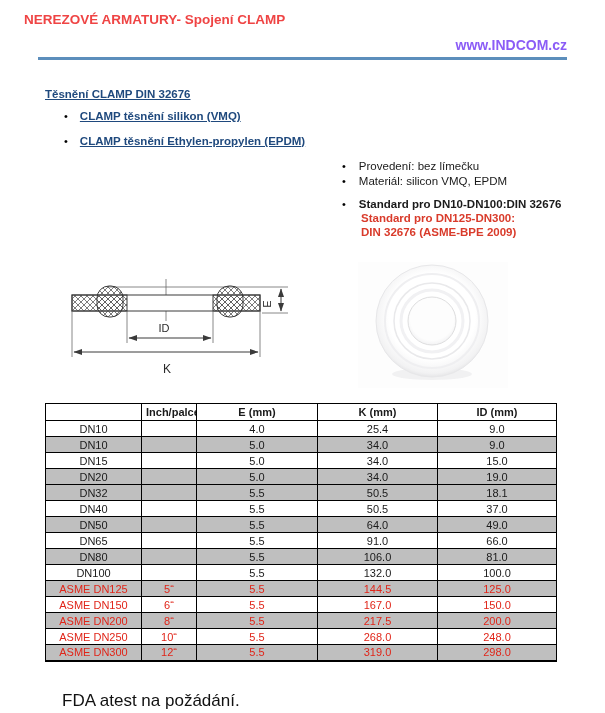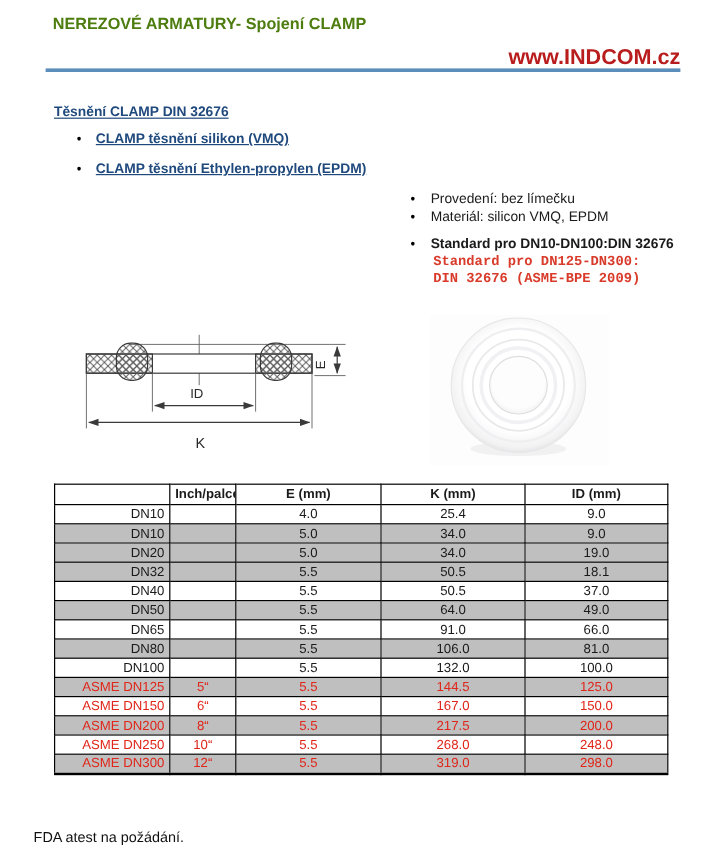--- a/index.html
+++ b/index.html
@@ -8,26 +8,26 @@
     position:relative;
     background:#ffffff;
     font-family:"Liberation Sans", sans-serif;
     color:#1a1a1a;
     overflow:hidden;
   }
   .abs { position:absolute; }
 
   
   .doc-title {
-    left:44px; top:12px;
-    font-size:13.5px; font-weight:bold; color:#4d7c0f;
+    left:24px; top:12px;
+    font-size:13.5px; font-weight:bold; color:#ef4444;
   }
   .site-link {
     right:38px; top:37px;
-    font-size:18px; font-weight:bold; color:#b91c1c;
+    font-size:14px; font-weight:bold; color:#8b5cf6;
     text-decoration:none;
   }
   .header-rule {
     left:38px; top:57px; width:529px; height:3px;
     background:#5C8EBC;
   }
 
   
   .section-link {
     left:45px; top:88px;
@@ -42,50 +42,50 @@
     font-size:11.5px; font-weight:bold; color:#1F497D;
     text-decoration:underline;
   }
 
   
   .feature { left:342px; }
   .feature .dot { margin-right:13px; }
   .feature .txt { font-size:11.5px; color:#1a1a1a; }
   .red-note {
     position:absolute; left:361px;
-    font-size:11.5px; color:#D93B2B; font-weight:bold;font-family:Liberation Mono, monospace;
+    font-size:11.5px; color:#D93B2B; font-weight:bold;
   }
   .feature .txt.semi { font-weight:bold; }
 
   
   .diagram-wrap { left:60px; top:263px; width:240px; height:120px; }
   .photo-wrap   { left:358px; top:262px; width:150px; height:126px; }
 
   
   .spec-table-wrap { left:45px; top:403px; width:511px; }
   table.spec {
     border-collapse:collapse; width:511px;
     font-size:11px; table-layout:fixed;
   }
   table.spec th, table.spec td {
     border:1px solid #000;
     height:16px; padding:0 4px;
     text-align:center; vertical-align:middle;
     white-space:nowrap; overflow:hidden;
   }
   table.spec thead th { font-weight:bold; height:17px; background:#fff; }
-  table.spec td.left { text-align:right; }
+  table.spec td.left { text-align:center; }
   table.spec tr.shaded td { background:#BFBFBF; }
   table.spec tr.red td { color:#E02519; }
   table.spec { border-bottom:2px solid #000; }
   .col-name{width:96px;} .col-inch{width:55px;} .col-e{width:121px;}
   .col-k{width:120px;} .col-id{width:119px;}
 
   
-  .footer-note { left:28px; top:691px; font-size:12px; color:#111; }
+  .footer-note { left:62px; top:691px; font-size:17px; color:#111; }
 
   svg text { font-family:"Liberation Sans", sans-serif; }
 </style>
 </head>
 <body>
 
 <div class="abs doc-title">NEREZOVÉ ARMATURY- Spojení CLAMP</div>
 <a class="abs site-link" href="#">www.INDCOM.cz</a>
 <div class="abs header-rule"></div>
 
@@ -203,20 +203,27 @@
           <td>25.4</td>
           <td>9.0</td>
         </tr>
         <tr class="shaded">
           <td class="left">DN10</td>
           <td></td>
           <td>5.0</td>
           <td>34.0</td>
           <td>9.0</td>
         </tr>
+        <tr>
+          <td class="left">DN15</td>
+          <td></td>
+          <td>5.0</td>
+          <td>34.0</td>
+          <td>15.0</td>
+        </tr>
         <tr class="shaded">
           <td class="left">DN20</td>
           <td></td>
           <td>5.0</td>
           <td>34.0</td>
           <td>19.0</td>
         </tr>
         <tr class="shaded">
           <td class="left">DN32</td>
           <td></td>

